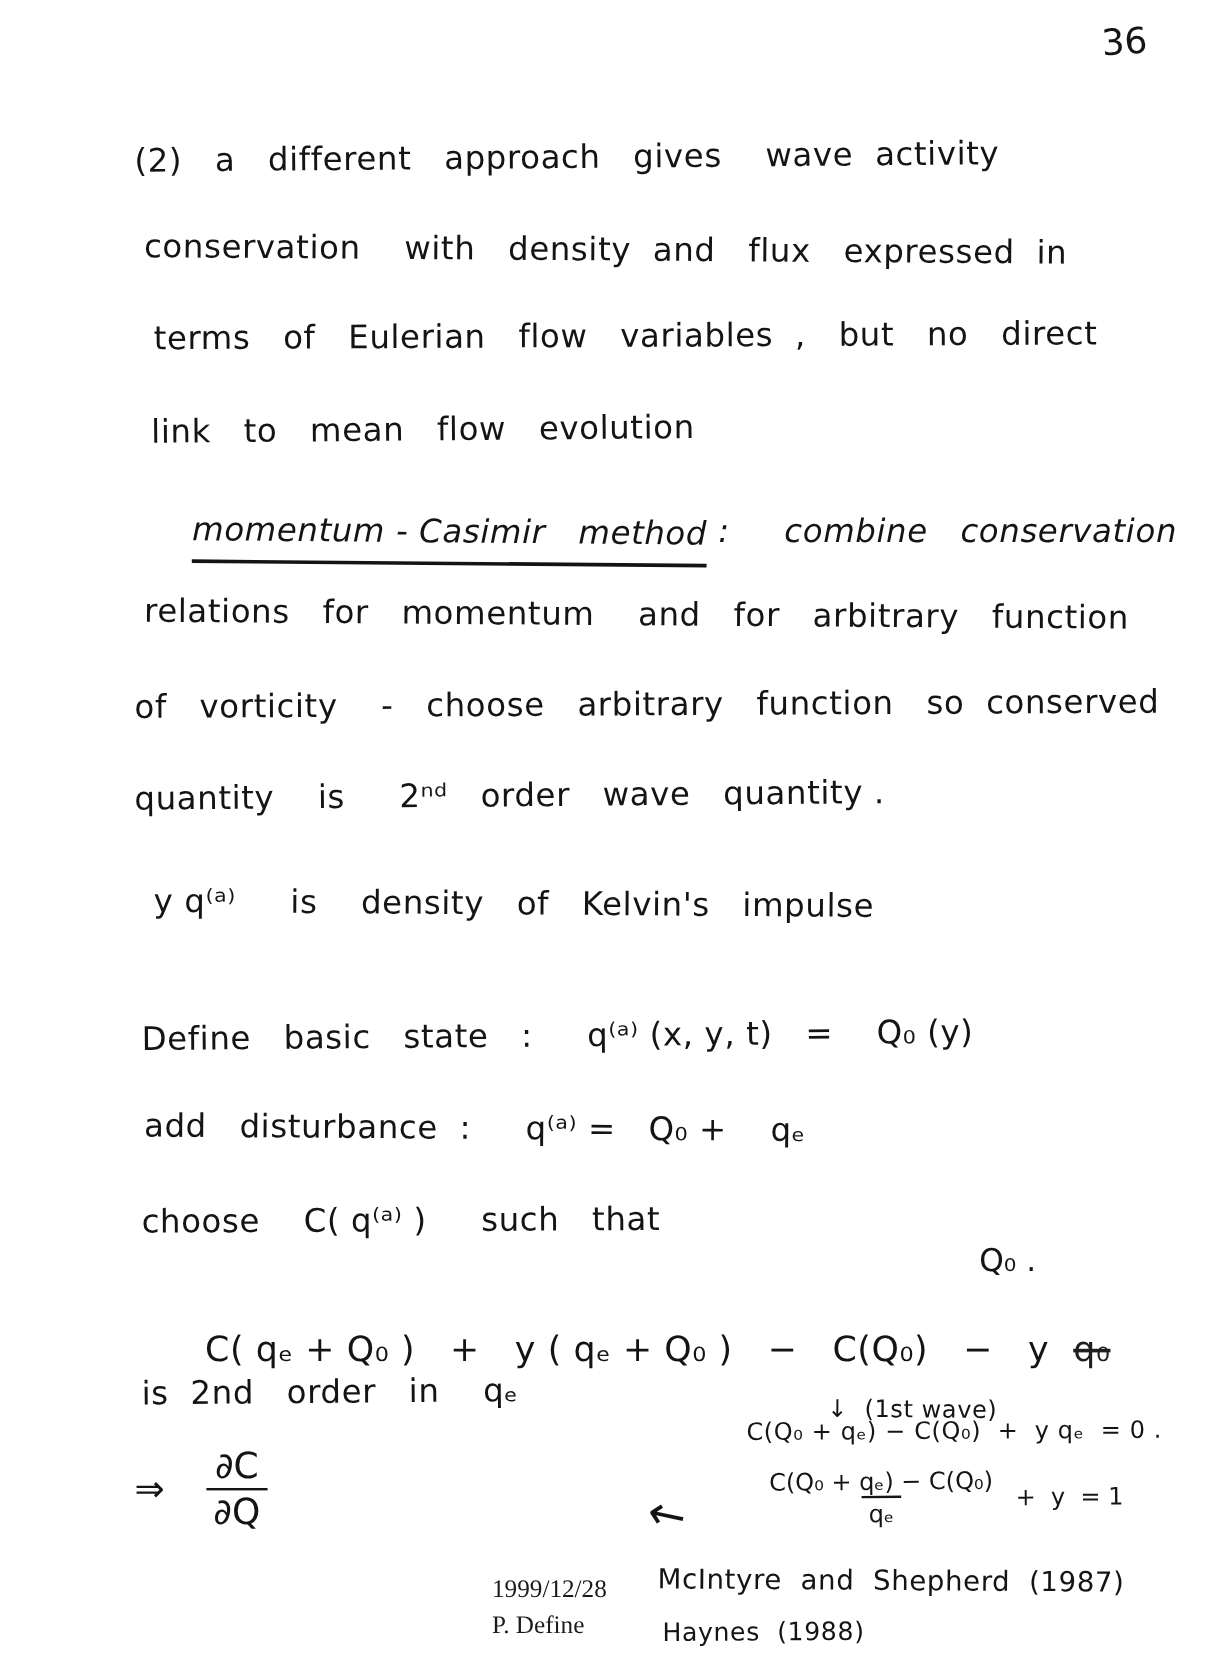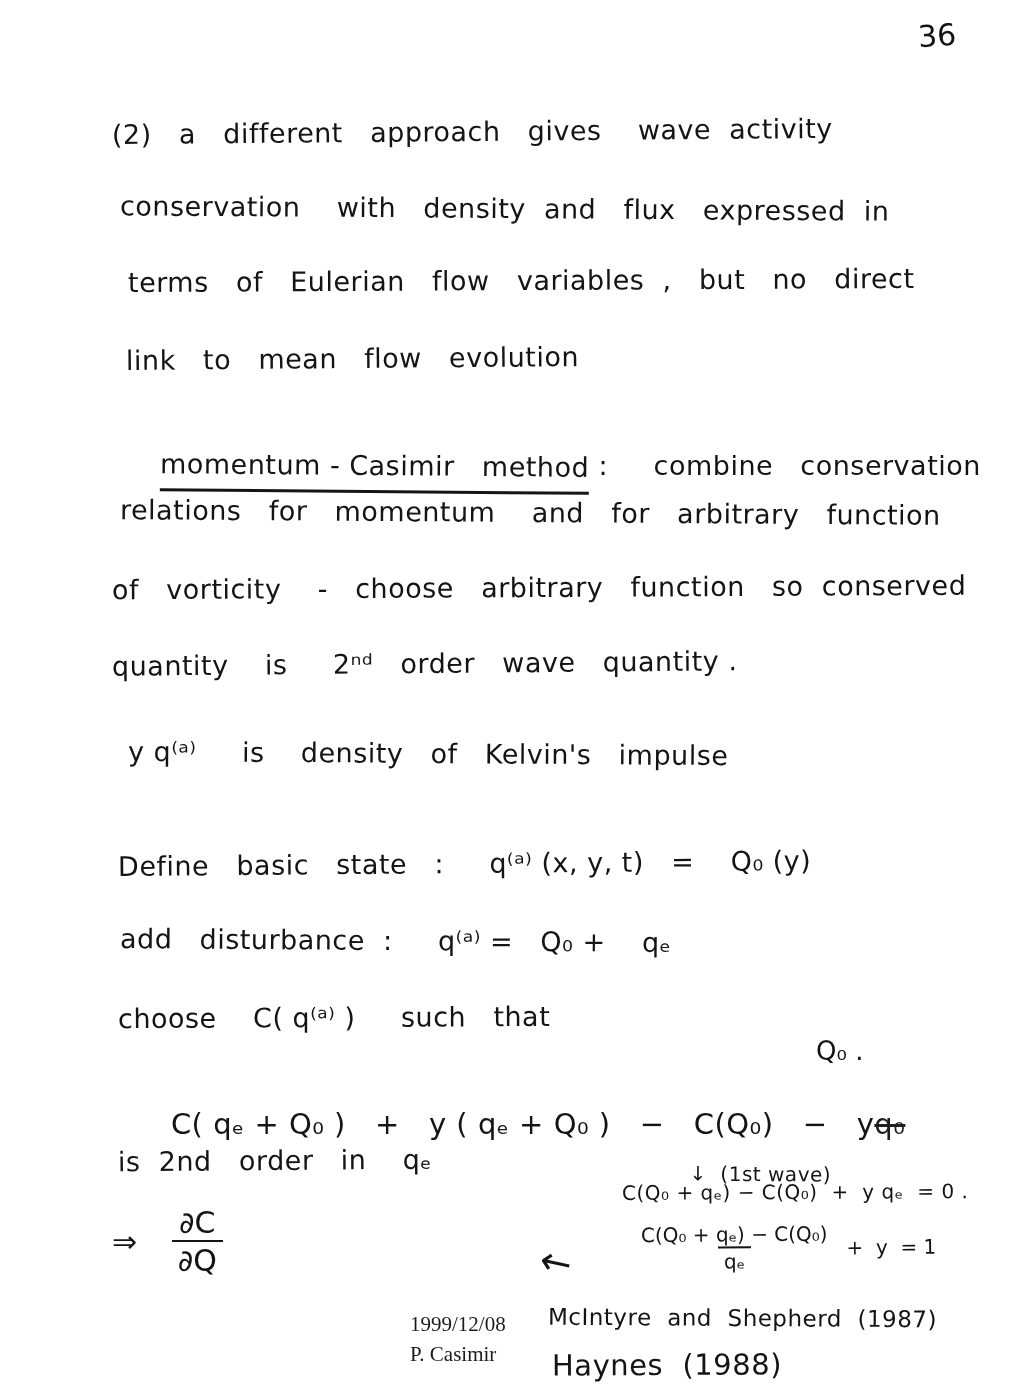--- a/index.html
+++ b/index.html
@@ -50,20 +50,21 @@
   }
   .frac .den {
     border-top: 2.5px solid #141414;
     padding: 1px 6px 0 6px;
   }
   .annot { font-size: 20px; }
   .scribble {
     text-decoration: line-through;
     text-decoration-thickness: 3px;
     opacity: 0.95;
+    margin-left: 20px;
   }
   .correction { position: absolute; font-size: 26px; }
   .backarrow {
     position: absolute;
     font-size: 38px;
     transform: rotate(12deg);
   }
   .typed {
     position: absolute;
     font-family: "Liberation Serif", "DejaVu Serif", serif;
@@ -81,21 +82,21 @@
   <div class="pagenum" style="left:918px; top:18px;">36</div>
 
   <div class="hand r-a" style="left:112px; top:116px;">(2)   a   different   approach   gives    wave  activity</div>
 
   <div class="hand r-b" style="left:120px; top:193px;">conservation    with   density  and   flux   expressed  in</div>
 
   <div class="hand r-c" style="left:128px; top:265px;">terms   of   Eulerian   flow   variables  ,   but   no   direct</div>
 
   <div class="hand r-a" style="left:126px; top:343px;">link   to   mean   flow   evolution</div>
 
-  <div class="hand" style="left:124px; top:418px;">
+  <div class="hand" style="left:124px; top:396px;font-style:italic;">
     <span class="underlined">momentum - Casimir   method</span><span> :     combine   conservation</span>
   </div>
 
   <div class="hand r-b" style="left:120px; top:497px;">relations   for   momentum    and   for   arbitrary   function</div>
 
   <div class="hand r-c" style="left:112px; top:572px;">of   vorticity    -   choose   arbitrary   function   so  conserved</div>
 
   <div class="hand r-a" style="left:112px; top:648px;">quantity    is     2ⁿᵈ   order   wave   quantity .</div>
 
   <div class="hand r-b" style="left:128px; top:738px;">y q⁽ᵃ⁾     is    density   of   Kelvin's   impulse</div>
@@ -130,19 +131,19 @@
   <div class="hand annot r-c" style="left:622px; top:1180px;">C(Q₀ + qₑ) − C(Q₀)  +  y qₑ  = 0 .</div>
 
   <div class="eqline annot r-a" style="left:635px; top:1222px; font-size:20px;">
     <span class="frac">
       <span class="num">C(Q₀ + qₑ) − C(Q₀)</span>
       <span class="den">qₑ</span>
     </span>
     <span>  +  y  = 1</span>
   </div>
 
-  <div class="typed" style="left:410px; top:1312px;">1999/12/08</div>
-  <div class="typed" style="left:410px; top:1342px;">P. Casimir</div>
+  <div class="typed" style="left:410px; top:1312px;">1999/12/28</div>
+  <div class="typed" style="left:410px; top:1342px;">P. Define</div>
 
   <div class="hand r-b" style="left:548px; top:1305px; font-size:23px;">McIntyre  and  Shepherd  (1987)</div>
-  <div class="hand r-c" style="left:552px; top:1348px; font-size:29px;text-align:center;">Haynes  (1988)</div>
+  <div class="hand r-c" style="left:552px; top:1348px; font-size:21px;text-align:center;">Haynes  (1988)</div>
 
 </div>
 
 </body></html>

